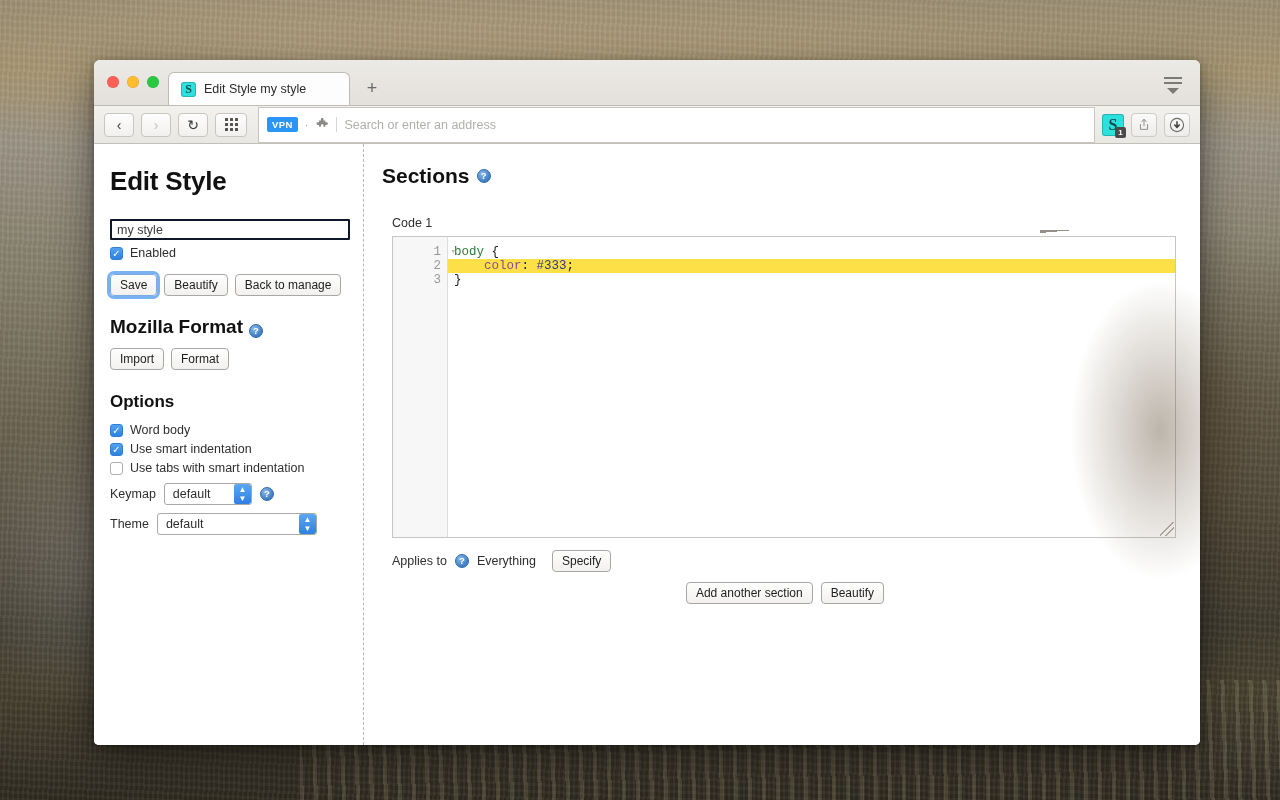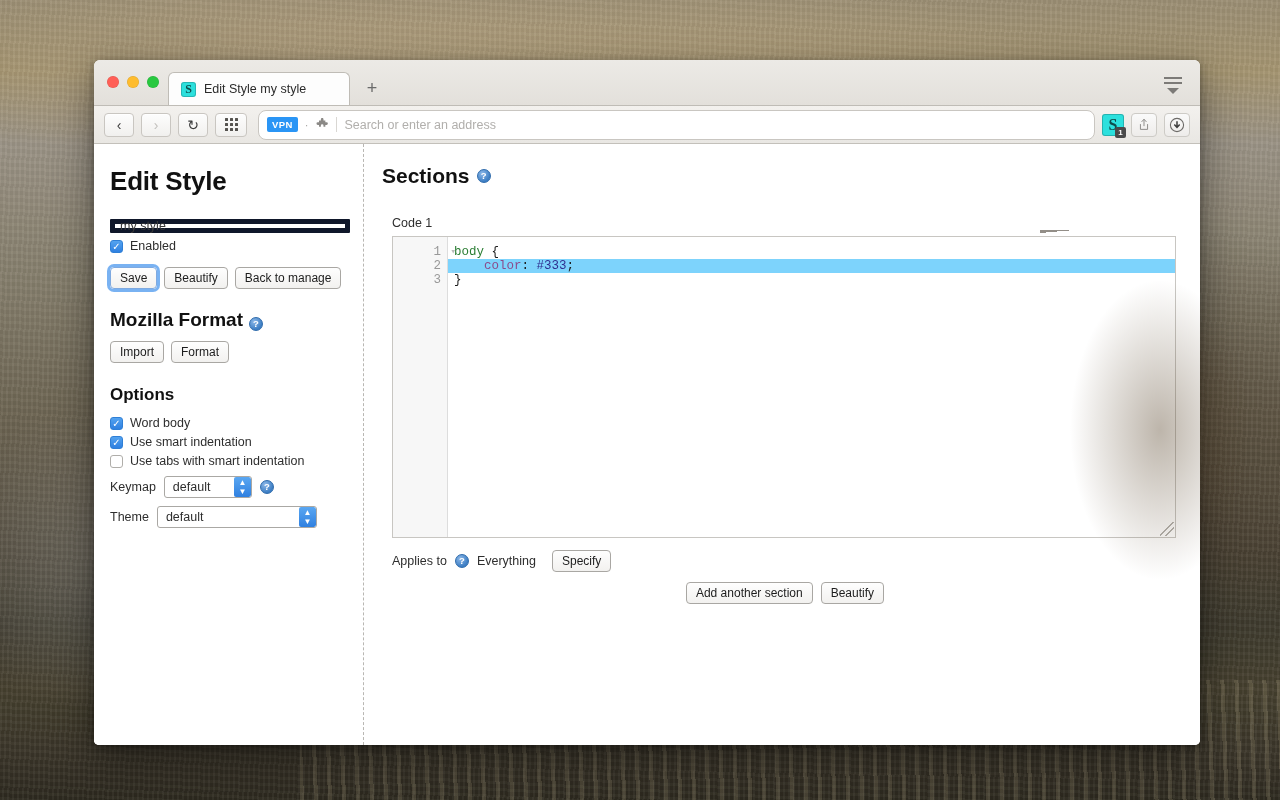--- a/index.html
+++ b/index.html
@@ -152,24 +152,24 @@
     display: flex; align-items: center; justify-content: center;
     color: #3a3a3a; font-size: 14px;
     box-shadow: 0 1px 0 rgba(255,255,255,.8) inset;
   }
   .tbtn.dim { color: #c2c0bd; }
   .tbtn.wide { width: 32px; }
   .gridicon { display: grid; grid-template-columns: repeat(3,3px); grid-gap: 2px; }
   .gridicon span { width: 3px; height: 3px; background: #55534f; border-radius: .5px; }
 
   .urlbar {
-    flex: 1; height: 30px; margin-left: 4px;
+    flex: 1; height: 36px; margin-left: 4px;
     background: #fff;
     border: 1px solid #c9c6c1;
-    border-radius: 8px;
+    border-radius: 0;
     display: flex; align-items: center;
     gap: 7px; padding: 0 8px;
     font-size: 12.5px;
   }
   .vpn-chip {
     background: #2a95f5; color: #fff;
     font-size: 9.5px; font-weight: bold; letter-spacing: .4px;
     padding: 2px 5px; border-radius: 2px;
   }
   .mid-dot { color: #a9a7a4; font-size: 11px; }
@@ -218,22 +218,22 @@
     padding: 22px 20px 0 16px;
     border-right: 1px dashed #b9b7b3;
     background: #fff;
     flex: none;
   }
   h1.page-title {
     font-size: 26px; margin: 0 0 22px; color: #111; font-weight: bold;
     letter-spacing: -.2px;
   }
   .name-input {
-    width: 240px; height: 14px;
-    border: 5px solid #0f172a;
+    width: 240px; height: 21px;
+    border: 2px solid #0f172a;
     padding: 0 5px;
     font-size: 12.5px; color: #3a3a3a;
     background: #fff;
     display: flex; align-items: center;
     border-radius: 1px;
   }
   .checkrow { display: flex; align-items: center; gap: 7px; margin-top: 6px; }
   .cb {
     width: 13px; height: 13px; border-radius: 3px;
     border: 1px solid #2f7fd6;
@@ -318,21 +318,21 @@
     padding-top: 8px; text-align: right; color: #999;
     flex: none;
   }
   .gutter div { height: 14px; line-height: 14px; padding-right: 6px; position: relative; }
   .fold {
     position: absolute; right: -9px; top: 0;
     color: #bbb; font-size: 9px; line-height: 14px;
   }
   .codearea { flex: 1; padding-top: 8px; position: relative; }
   .cline { height: 14px; line-height: 14px; padding-left: 6px; white-space: pre; }
-  .cline.active { background: #7dd3fc; }
+  .cline.active { background: #fde047; }
   .tok-tag  { color: #2a7d33; }
   .tok-prop { color: #8b4b8b; }
   .tok-val  { color: #2f2f8f; }
   .tok-plain{ color: #1a1a1a; }
   .resize-grip {
     position: absolute; right: 1px; bottom: 1px; width: 14px; height: 14px;
     background:
       linear-gradient(135deg, transparent 0 45%, #b4b2ae 45% 52%, transparent 52% 66%),
       linear-gradient(135deg, transparent 0 66%, #b4b2ae 66% 73%, transparent 73% 100%);
   }

